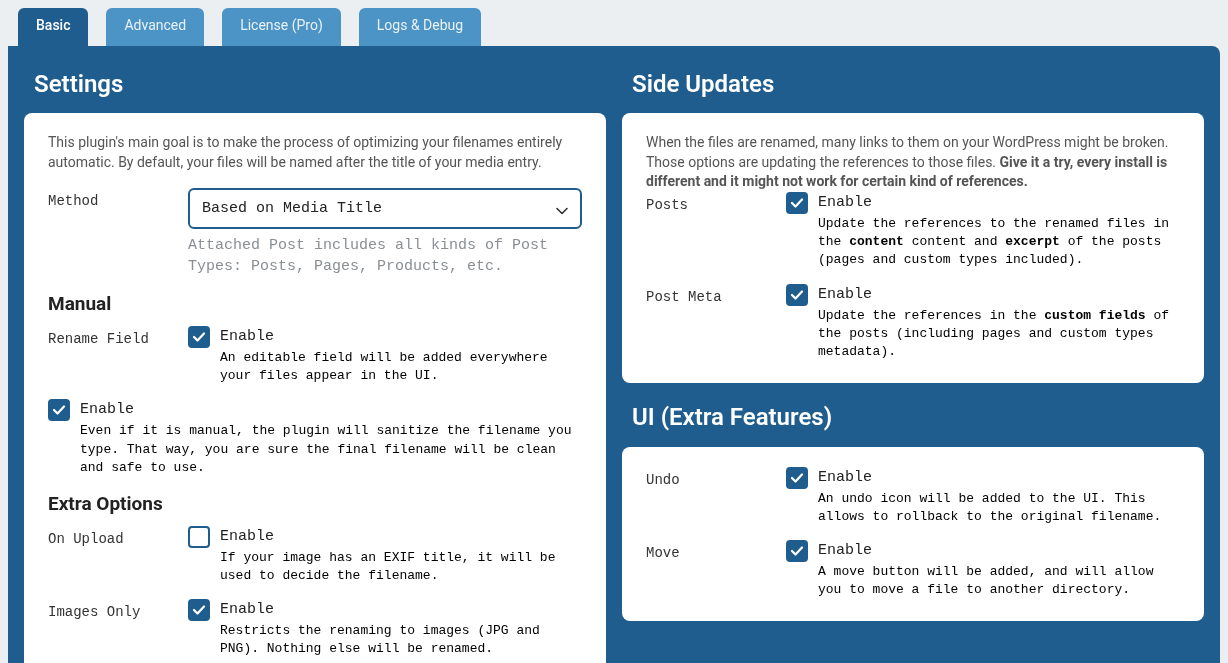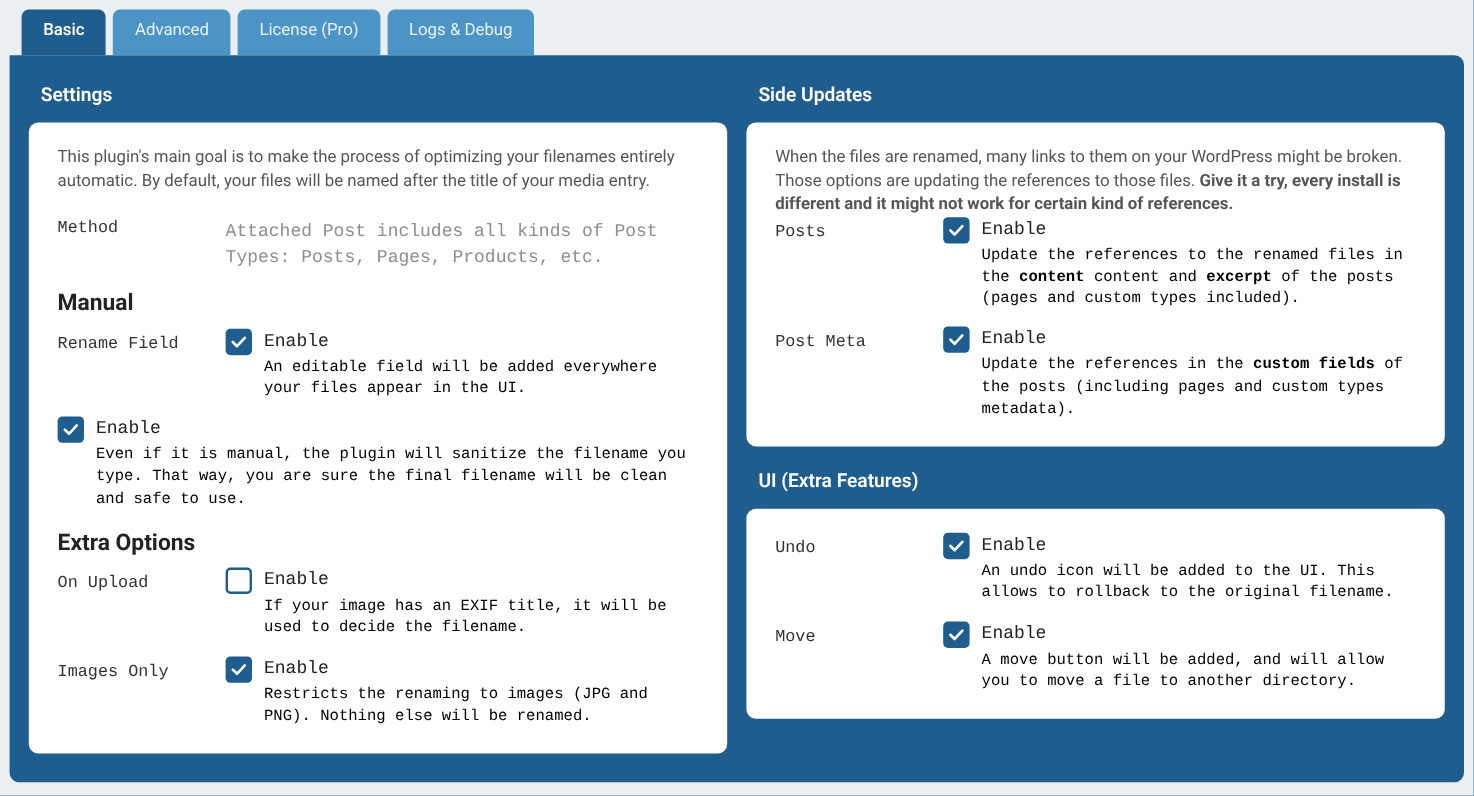--- a/index.html
+++ b/index.html
@@ -4,40 +4,40 @@
 <style>
   * { box-sizing: border-box; margin: 0; padding: 0; }
   body {
     font-family: -apple-system, BlinkMacSystemFont, "Segoe UI", Roboto, "Helvetica Neue", Arial, sans-serif;
     background: #eceff1;
     color: #333;
     font-size: 14px;
     line-height: 1.4;
   }
   .wrap { padding: 8px 8px 0 8px; }
-  .tabs { display: flex; gap: 6px; padding-left: 10px; }
+  .tabs { display: flex; gap: 18px; padding-left: 10px; }
   .tab {
     background: #4b94c5;
     color: #e9f2f8;
     padding: 8px 18px 10px;
     border-radius: 6px 6px 0 0;
     font-size: 14px;
     cursor: pointer;
   }
   .tab.active { background: #1f5d8e; color: #fff; font-weight: 500; }
   .panel-outer {
     background: #1f5d8e;
     border-radius: 0 8px 8px 8px;
     padding: 22px 16px 24px 16px;
   }
   .columns { display: flex; gap: 16px; align-items: flex-start; }
   .col-left { flex: 1 1 50%; }
   .col-right { flex: 1 1 50%; display: flex; flex-direction: column; gap: 18px; }
   .block-title {
-    color: #fff; font-size: 16px; font-weight: 600; margin: 0 0 12px 10px;
+    color: #fff; font-size: 24px; font-weight: 600; margin: 0 0 12px 10px;
   }
   .card {
     background: #fff; border-radius: 8px; padding: 20px 24px 22px 24px;
     color: #333;
   }
   .card h3 {
     font-size: 19px; font-weight: 700; color: #222; margin-bottom: 8px;
   }
   .desc { color: #555; margin-bottom: 16px; }
   .desc-para { color: #555; margin-bottom: 0; }
@@ -84,20 +84,28 @@
 
       <div class="col-left">
         <div class="block-title">Settings</div>
         <div class="card">
 
           <p class="desc">This plugin's main goal is to make the process of optimizing your filenames entirely automatic. By default, your files will be named after the title of your media entry.</p>
 
           <div class="form-row">
             <div class="form-label">Method</div>
             <div class="form-ctrl">
+              <div class="selectbox">
+                <span>Based on Media Title</span>
+                <span class="chev">
+                  <svg viewBox="0 0 12 12">
+                      <path d="M1 3.5 L6 8.5 L11 3.5" fill="none" stroke="#333" stroke-width="1.6" stroke-linecap="round" stroke-linejoin="round"></path>
+                    </svg>
+                </span>
+              </div>
               <div class="helper">Attached Post includes all kinds of Post Types: Posts, Pages, Products, etc.</div>
             </div>
           </div>
 
           <h3 class="section-h">Manual</h3>
 
           <div class="form-row">
             <div class="form-label">Rename Field</div>
             <div class="form-ctrl">
               <div class="checkrow">

